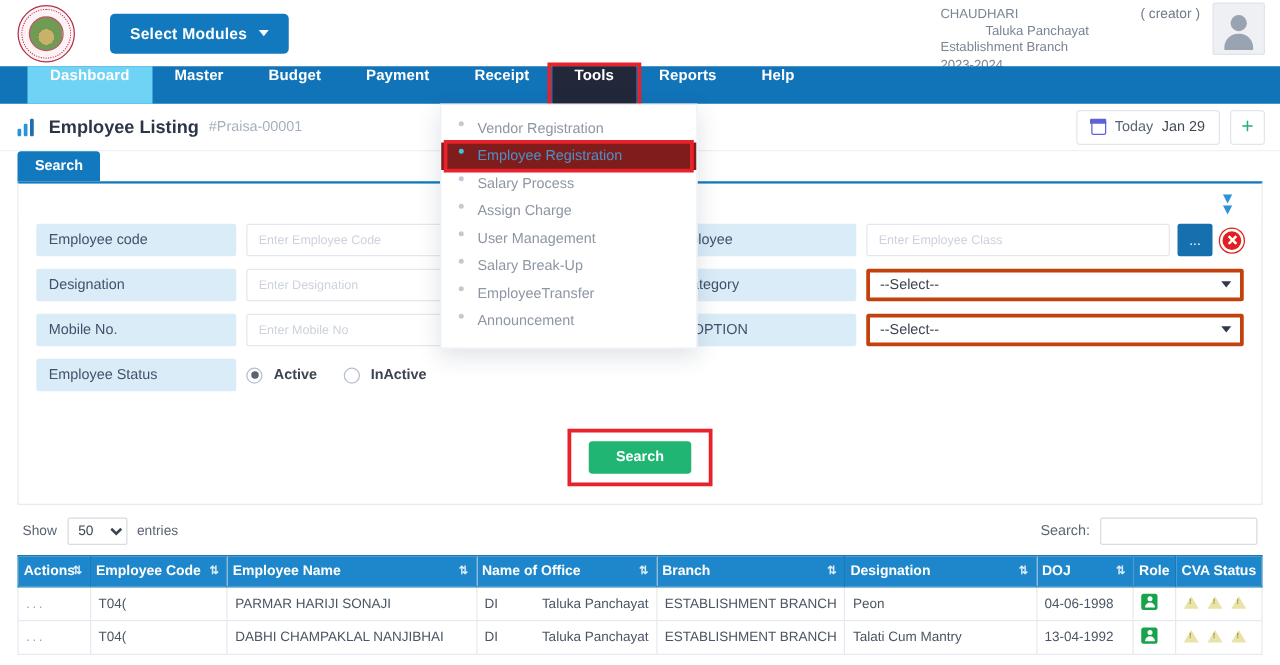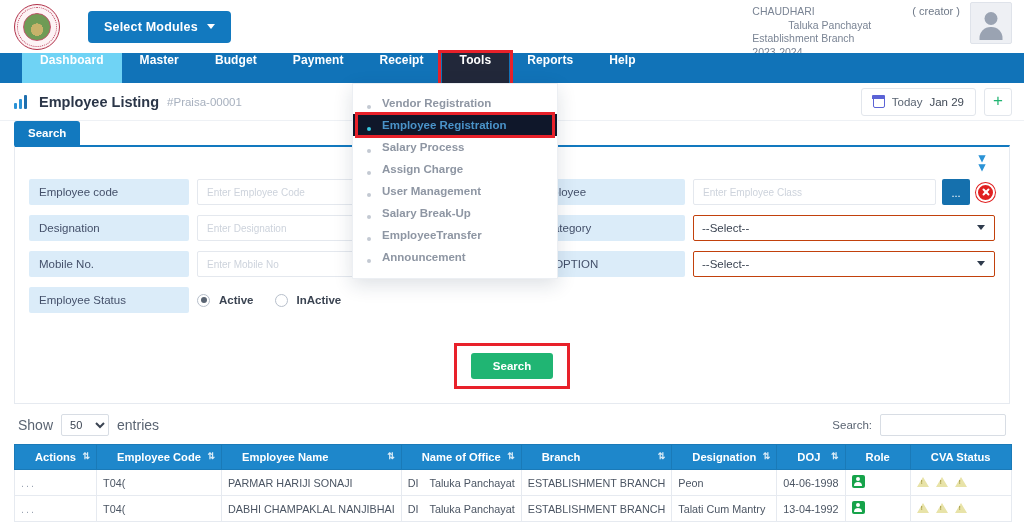--- a/index.html
+++ b/index.html
@@ -139,21 +139,21 @@
     border-radius:2px; white-space:nowrap; overflow:hidden;
   }
   .fctl{ flex:1; display:flex; align-items:center; gap:6px; margin-left:8px;}
   .finput{
     flex:1; height:26px; border:1px solid #e4e8ee; border-radius:2px;
     padding:0 9px; font-size:10px; color:#3b4452; background:#fff;
     font-family:"Liberation Sans", sans-serif;
   }
   .finput::placeholder{ color:#cdd3dc; }
   .fselect{
-    flex:1; height:26px; border:1px solid #c2410c; border-radius:2px;
+    flex:1; height:26px; border:3px solid #c2410c; border-radius:2px;
     padding:0 8px; font-size:11.5px; color:#3b4452; background:#fff;
     appearance:none; -webkit-appearance:none; cursor:pointer;
     font-family:"Liberation Sans", sans-serif;
   }
   .sel-wrap{ position:relative; flex:1; display:flex;}
   .sel-wrap:after{
     content:""; position:absolute; right:10px; top:10px;
     width:0;height:0;border-left:4.5px solid transparent;border-right:4.5px solid transparent;border-top:5.5px solid #2f3b4d;
     pointer-events:none;
   }
@@ -185,52 +185,51 @@
   }
 
   
   .dropdown{
     position:absolute; left:352px; top:83px; width:206px;
     background:#fff; border:1px solid #eceff3;
     box-shadow:0 6px 18px rgba(23,40,70,.14);
     padding:8px 0 10px; z-index:40;
   }
   .dd-item{
-    display:flex; align-items:flex-end; gap:11px;
+    display:flex; align-items:flex-start; gap:11px;
     padding:5px 0 5px 14px; font-size:11.5px; color:#8e96a3; cursor:pointer;
     position:relative;
-    font-weight:bold;
   }
   .dd-dot{ width:4px;height:4px;border-radius:50%;background:#c3c9d2; flex:none;}
-  .dd-item.sel{ color:#4a93c9; background:#0f172a;}
+  .dd-item.sel{ color:#4a93c9; background:#7f1d1d;}
   .dd-item.sel .dd-dot{ background:#36c8e0;}
   .dd-item.sel .ddhl{
     position:absolute; left:2px; right:2px; top:-2px; bottom:-2px;
     border:3px solid #e8212a; pointer-events:none;
   }
 
   
   .tbl-top{ display:flex; align-items:center; padding:10px 4px 8px; position:relative;}
-  .show-lbl{ font-size:14px; color:#5a6472; }
+  .show-lbl{ font-size:11px; color:#5a6472; }
   .entries-sel{
     margin:0 8px; width:48px; height:22px; border:1px solid #d8dde4; border-radius:2px;
     font-size:11px; padding:0 4px; color:#3b4452; background:#fff;
     font-family:"Liberation Sans", sans-serif; cursor:pointer;
   }
   .tbl-search{ position:absolute; right:4px; display:flex; align-items:center; gap:8px;}
   .tbl-search label{ font-size:11.5px; color:#5a6472; }
   .tbl-search input{
     width:126px;height:22px;border:1px solid #d8dde4;border-radius:2px;padding:0 6px;
     font-size:11.5px; font-family:"Liberation Sans", sans-serif;
   }
 
   table{ width:100%; border-collapse:collapse; font-size:11px; }
   thead th{
     background:#1e87cb; color:#fff; font-weight:700; text-align:left;
-    padding:6px 20px; border:1px solid #1a7ab8; white-space:nowrap;
+    padding:6px 4px; border:1px solid #1a7ab8; white-space:nowrap;
     position:relative; cursor:pointer; font-size:11.2px;
   }
   th .srt{ position:absolute; right:6px; top:6px; font-size:9px; opacity:.85; }
   tbody td{
     border:1px solid #e6eaf0; padding:5px 6px; color:#4b5563; white-space:nowrap;
     background:#fff; font-size:10.8px;
   }
   .cell-actions{ color:#9aa3b2; letter-spacing:2px; }
   .code-blur{ color:#4b5563; filter:blur(.45px); }
   .office-cell{ display:flex; justify-content:space-between; gap:10px;}

